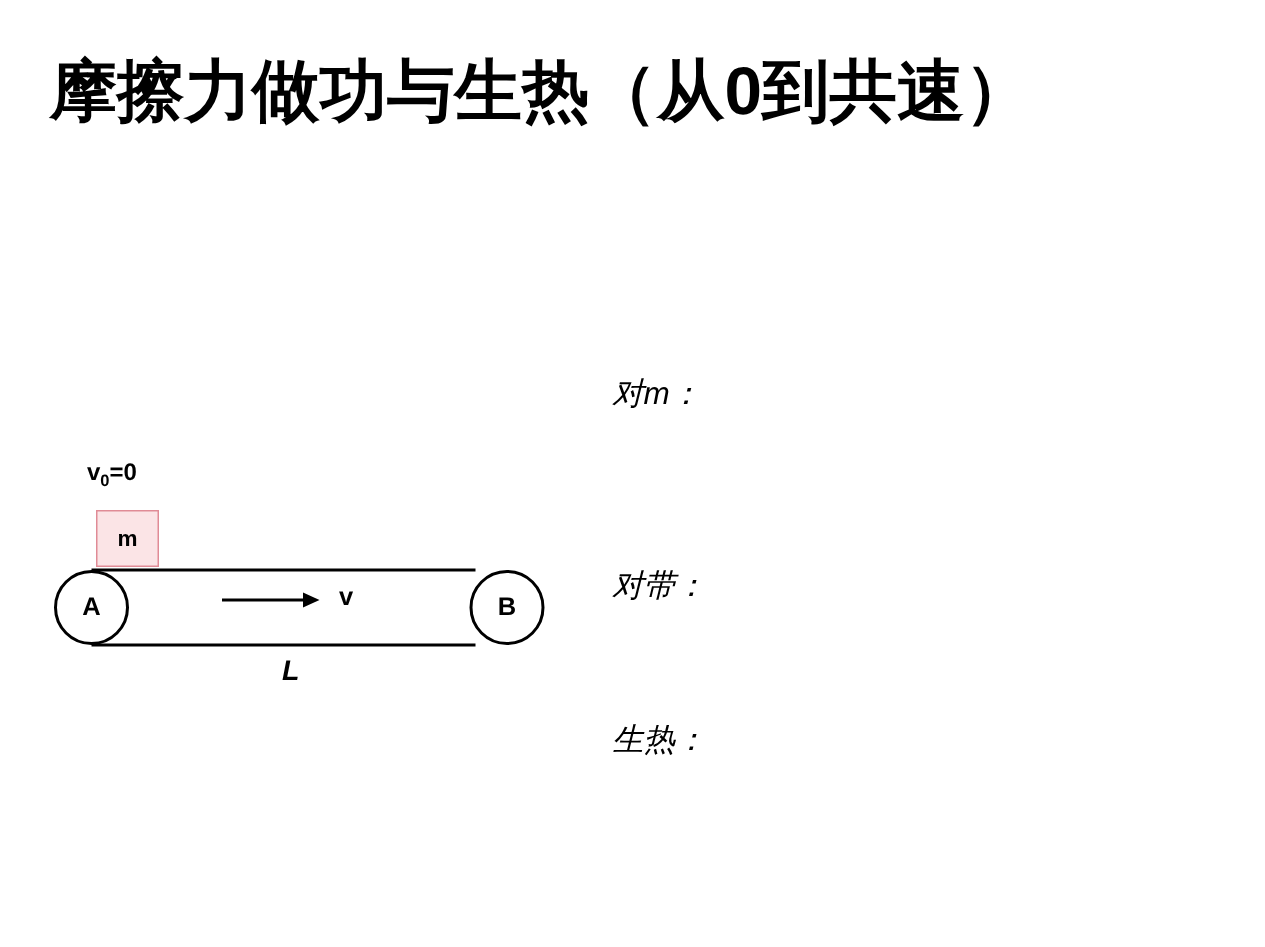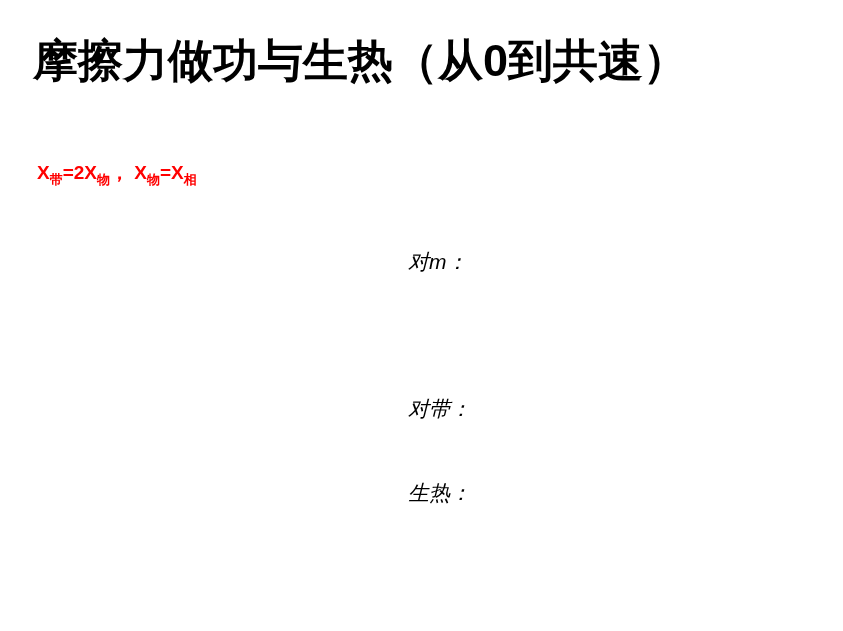--- a/index.html
+++ b/index.html
@@ -43,21 +43,21 @@
   }
   .right-label {
     position: absolute;
     left: 408px;
     font-size: 21px;
     color: #000000;
     white-space: nowrap;
     font-style: italic;
   }
   #label-m     { top: 248px; }
-  #label-belt  { top: 395px; }
+  #label-belt  { top: 376px; }
   #label-heat  { top: 479px; }
 
   
   #diagram {
     position: absolute;
     left: 28px;
     top: 295px;
     width: 350px;
     height: 175px;
   }
@@ -165,22 +165,48 @@
     color: #000000;
   }
 </style>
 </head>
 <body>
 
 <div id="slide">
 
   <div id="title">摩擦力做功与生热（从0到共速）</div>
 
-  <div id="formula">
-    <span>X</span><sub>带</sub><span>=2X</span><sub>物</sub><span>，  X</span><sub>物</sub><span>=X</span><sub>相</sub>
-  </div>
 
   <div class="right-label" id="label-m">对m：</div>
   <div class="right-label" id="label-belt">对带：</div>
   <div class="right-label" id="label-heat">生热：</div>
 
+  <div id="diagram">
+
+    <div id="v0-label">
+      <span>v</span><sub>0</sub><span>=0</span>
+    </div>
+
+    <div id="block">
+      <span>m</span>
+    </div>
+
+    <div id="belt-top"></div>
+    <div id="belt-bottom"></div>
+
+    <div class="pulley" id="pulley-a">
+      <span>A</span>
+    </div>
+    <div class="pulley" id="pulley-b">
+      <span>B</span>
+    </div>
+
+    <div id="arrow">
+      <div class="shaft"></div>
+      <div class="head"></div>
+    </div>
+    <div id="v-label">v</div>
+
+    <div id="l-label">L</div>
+
+  </div>
 
 </div>
 
 </body></html>

